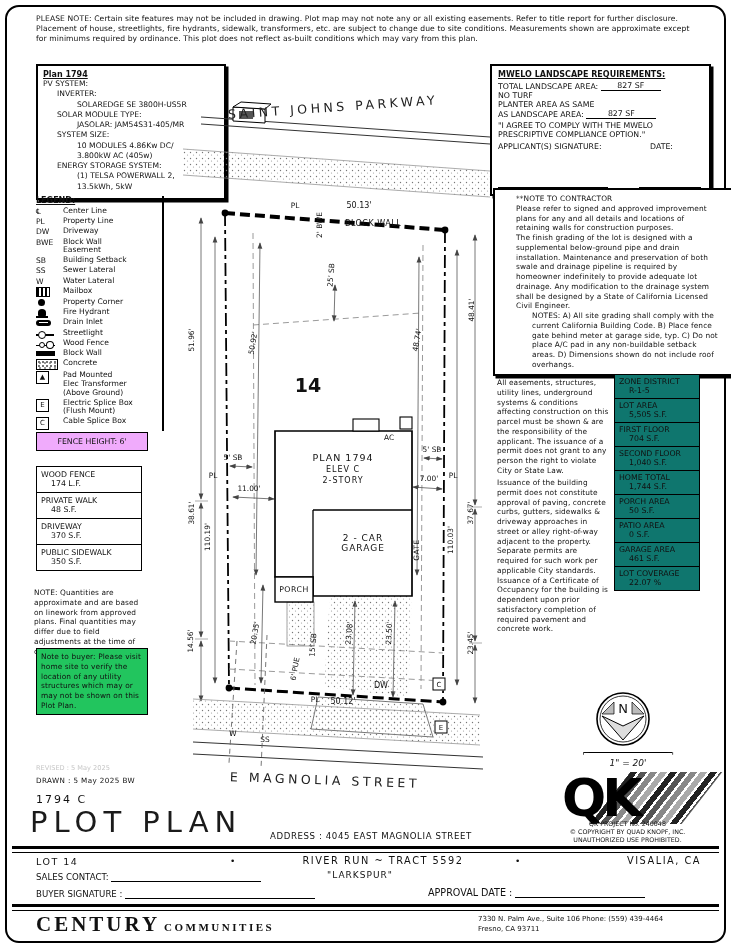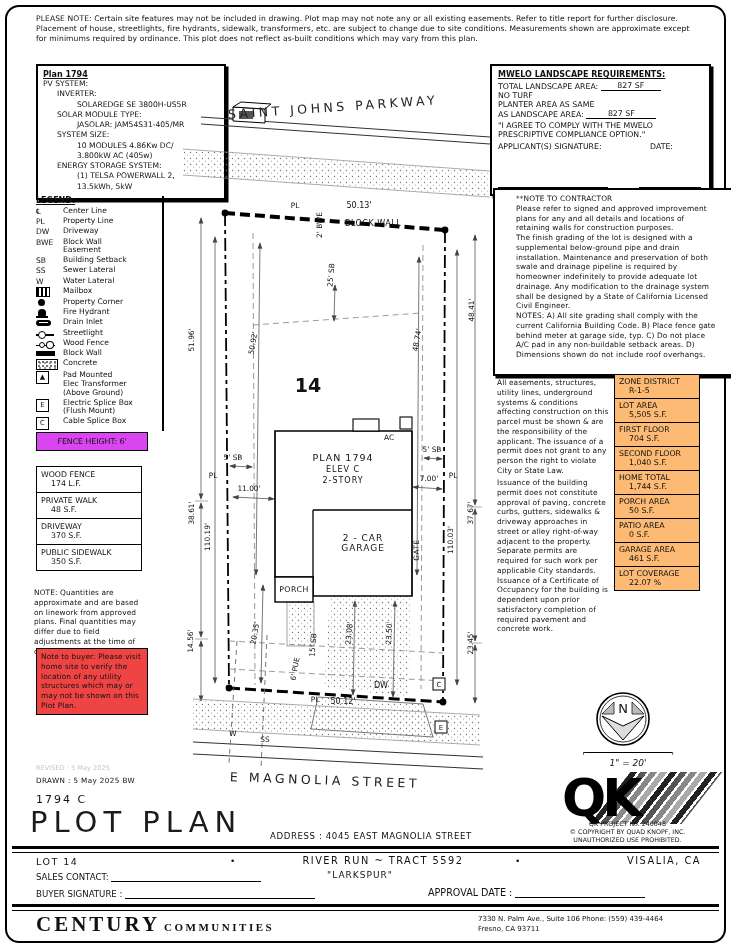--- a/index.html
+++ b/index.html
@@ -189,27 +189,27 @@
         <span class="icon-sqbox">C</span>
       </span>
       <span class="leg-lbl">Cable Splice Box</span>
     </div>
 </div>
 
 <div class="box shadow" style="left:493px;top:188px;width:202px;height:176px;border-width:2px;padding:4px 21px;">
   <div class="note" style="font-size:7.4px;">**NOTE TO CONTRACTOR</div>
   <div class="note" style="font-size:7.4px;">Please refer to signed and approved improvement plans for any and all details and locations of retaining walls for construction purposes.</div>
   <div class="note" style="font-size:7.4px;">The finish grading of the lot is designed with a supplemental below-ground pipe and drain installation.  Maintenance and preservation of both swale and drainage pipeline is required by homeowner indefinitely to provide adequate lot drainage.  Any modification to the drainage system shall be designed by a State of California Licensed Civil Engineer.</div>
-  <div class="note" style="font-size:7.4px;">NOTES:  A) All site grading shall comply with the current California Building Code.  B) Place fence gate behind meter at garage side, typ.  C) Do not place A/C pad in any non-buildable setback areas.  D) Dimensions shown do not include roof overhangs.</div>
+  <div class="note" style="font-size:7.4px;margin-left:16px;">NOTES:  A) All site grading shall comply with the current California Building Code.  B) Place fence gate behind meter at garage side, typ.  C) Do not place A/C pad in any non-buildable setback areas.  D) Dimensions shown do not include roof overhangs.</div>
 </div>
 
 <div class="abs note" style="left:497px;top:378px;width:112px;font-size:7.4px;">All easements, structures, utility lines, underground systems &amp; conditions affecting construction on this parcel must be shown &amp; are the responsibility of the applicant. The issuance of a permit does not grant to any person the right to violate City or State Law.</div>
 <div class="abs note" style="left:497px;top:478px;width:112px;font-size:7.4px;">Issuance of the building permit does not constitute approval of paving, concrete curbs, gutters, sidewalks &amp; driveway approaches in street or alley right-of-way adjacent to the property. Separate permits are required for such work per applicable City standards. Issuance of a Certificate of Occupancy for the building is dependent upon prior satisfactory completion of required pavement and concrete work.</div>
 
-<div class="abs" style="left:614px;top:374px;width:84px;border:1.6px solid #000;background:#fdba74;">
+<div class="abs" style="left:614px;top:374px;width:84px;border:1.6px solid #000;background:#0f766e;">
   <div class="zrow">
       <div class="zlab">ZONE DISTRICT</div>
       <div class="zval">R-1-5</div>
     </div>
   <div class="zrow">
       <div class="zlab">LOT AREA</div>
       <div class="zval">5,505 S.F.</div>
     </div>
   <div class="zrow">
       <div class="zlab">FIRST FLOOR</div>
@@ -234,21 +234,21 @@
   <div class="zrow">
       <div class="zlab">GARAGE AREA</div>
       <div class="zval">461 S.F.</div>
     </div>
   <div class="zrow">
       <div class="zlab">LOT COVERAGE</div>
       <div class="zval">22.07 %</div>
     </div>
 </div>
 
-<div class="abs" style="left:36px;top:432px;width:104px;border:1.6px solid #000;padding:4px 3px;text-align:center;font-size:7.8px;background:#d946ef;">FENCE HEIGHT: 6'</div>
+<div class="abs" style="left:36px;top:432px;width:104px;border:1.6px solid #000;padding:4px 3px;text-align:center;font-size:7.8px;background:#f0abfc;">FENCE HEIGHT: 6'</div>
 
 <div class="abs" style="left:36px;top:466px;width:104px;border:1.6px solid #000;background:#fff;">
   <div class="qrow">
       <div class="zlab">WOOD FENCE</div>
       <div class="zval">174 L.F.</div>
     </div>
   <div class="qrow">
       <div class="zlab">PRIVATE WALK</div>
       <div class="zval">48 S.F.</div>
     </div>
@@ -257,21 +257,21 @@
       <div class="zval">370 S.F.</div>
     </div>
   <div class="qrow">
       <div class="zlab">PUBLIC SIDEWALK</div>
       <div class="zval">350 S.F.</div>
     </div>
 </div>
 
 <div class="abs note" style="left:34px;top:588px;width:110px;font-size:7.4px;">NOTE: Quantities are approximate and are based on linework from approved plans.  Final quantities may differ due to field adjustments at the time of construction.</div>
 
-<div class="abs note" style="left:36px;top:648px;width:102px;border:1.6px solid #000;padding:3px 4px;font-size:7.4px;background:#ef4444;">Note to buyer: Please visit home site to verify the location of any utility structures which may or may not be shown on this Plot Plan.</div>
+<div class="abs note" style="left:36px;top:648px;width:102px;border:1.6px solid #000;padding:3px 4px;font-size:7.4px;background:#22c55e;">Note to buyer: Please visit home site to verify the location of any utility structures which may or may not be shown on this Plot Plan.</div>
 
 <div class="abs" style="left:183px;top:85px;width:307px;height:700px;">
   <svg width="307" height="700" viewBox="0 0 307 700" style="position:absolute;left:0;top:0;">
     <defs>
       <pattern id="stip" width="6" height="6" patternUnits="userSpaceOnUse">
         <circle cx="1.5" cy="1.5" r="0.7" fill="#777"></circle>
         <circle cx="4.5" cy="4" r="0.6" fill="#9a9a9a"></circle>
       </pattern>
       <marker id="arr" markerWidth="9" markerHeight="8" refX="7" refY="4" orient="auto-start-reverse">
         <path d="M0,1 L8,4 L0,7 Z" fill="#444"></path>

